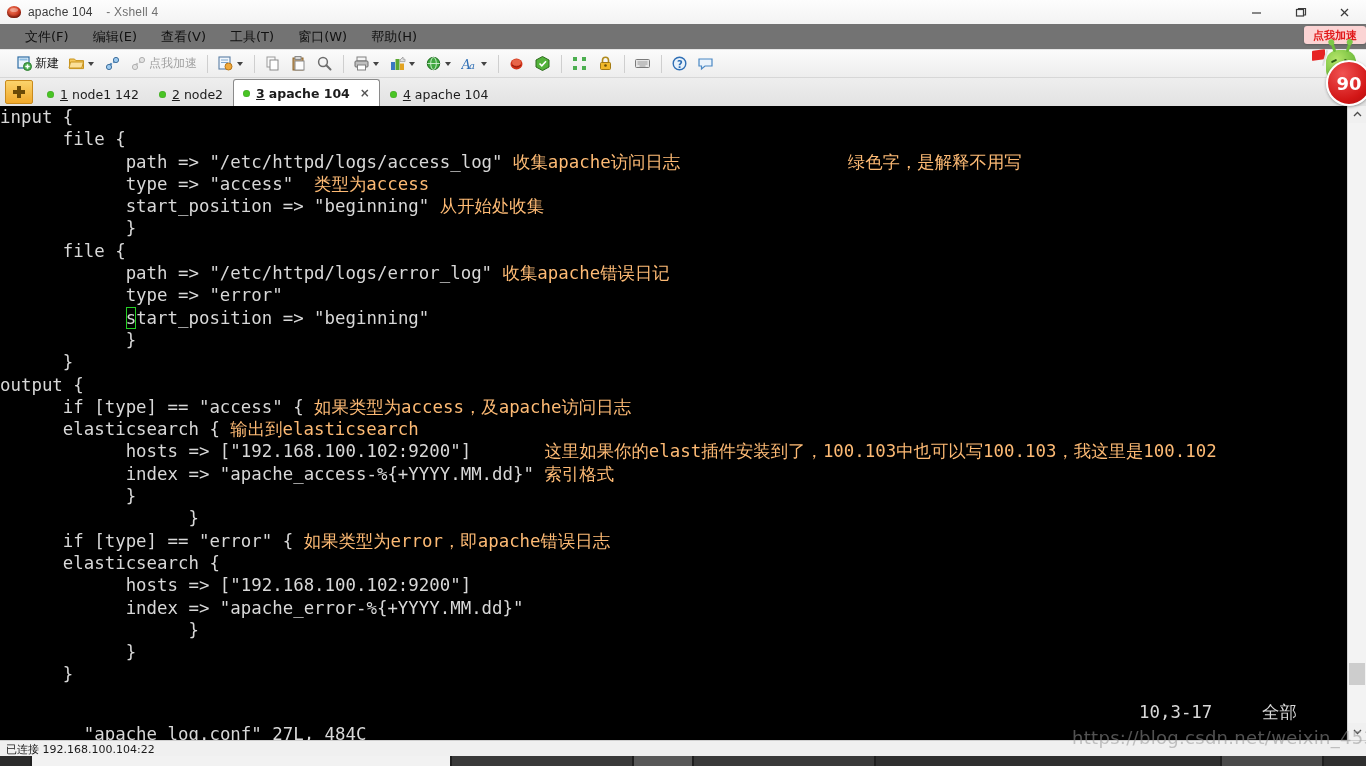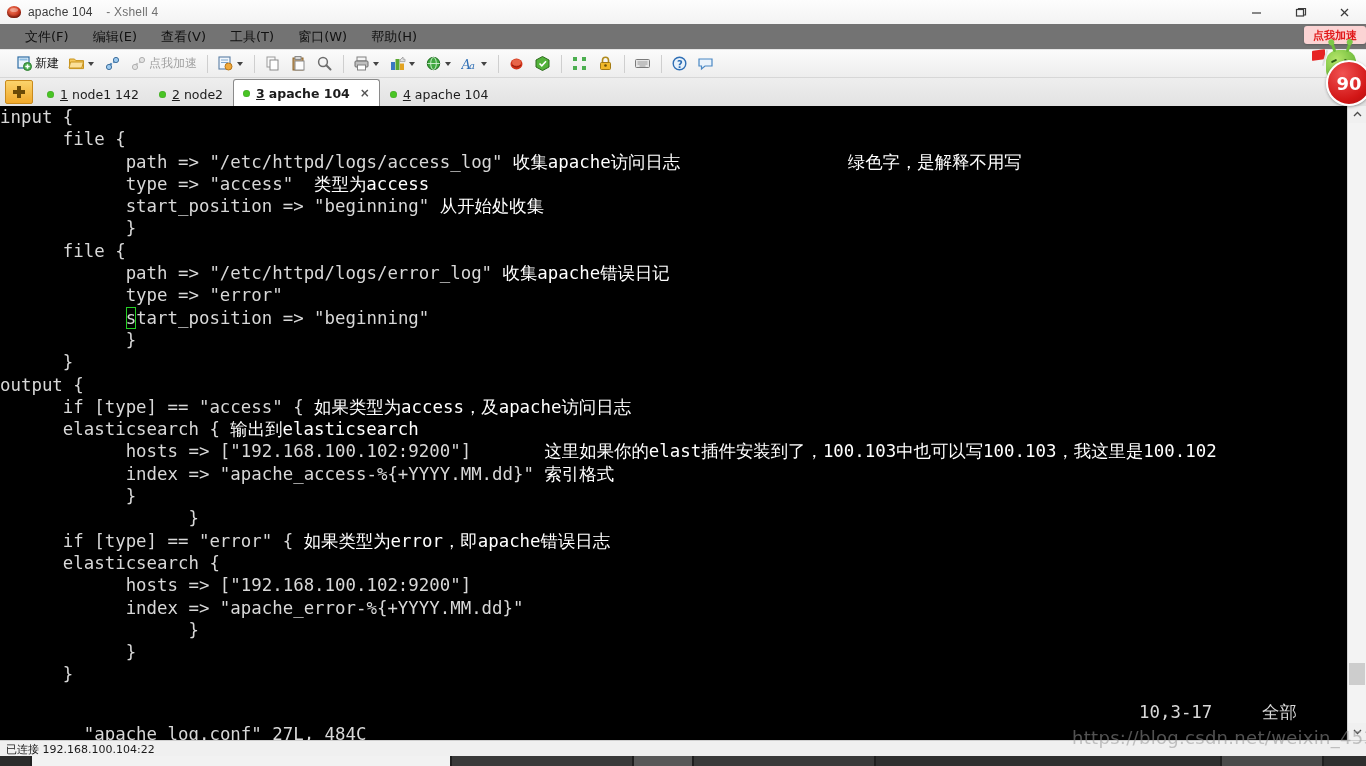--- a/index.html
+++ b/index.html
@@ -103,21 +103,21 @@
   
   .term-wrap{position:absolute;left:0;top:106px;width:1366px;height:610px;background:#000;}
   .term{
     position:absolute;left:0;top:0;width:1348px;height:634px;background:#000;
     overflow:hidden;
     font-family:"DejaVu Sans Mono","Liberation Mono",monospace;
     font-size:17.4px;line-height:22.3px;color:#d8d8d8;
     white-space:pre;
   }
   .term .line{height:22.3px;white-space:pre;}
-  .g{color:#ffffff;}
+  .g{color:#fdba74;}
   .cursor{outline:1px solid #25d025;outline-offset:-1px;display:inline-block;}
   .term .statusline{position:absolute;left:0;top:595px;width:1348px;white-space:pre;}
 
   
   .vsb{position:absolute;right:0;top:106px;width:18px;height:634px;background:#f0f0f0;
     border-left:1px solid #d4d4d4;}
   .vsb-arrow{width:18px;height:17px;display:flex;align-items:center;justify-content:center;
     color:#555;font-size:9px;background:#f0f0f0;}
   .vsb-track{position:absolute;top:17px;bottom:17px;width:18px;background:#f3f3f3;}
   .vsb-thumb{position:absolute;right:1px;bottom:38px;width:16px;height:22px;background:#cdcdcd;}

